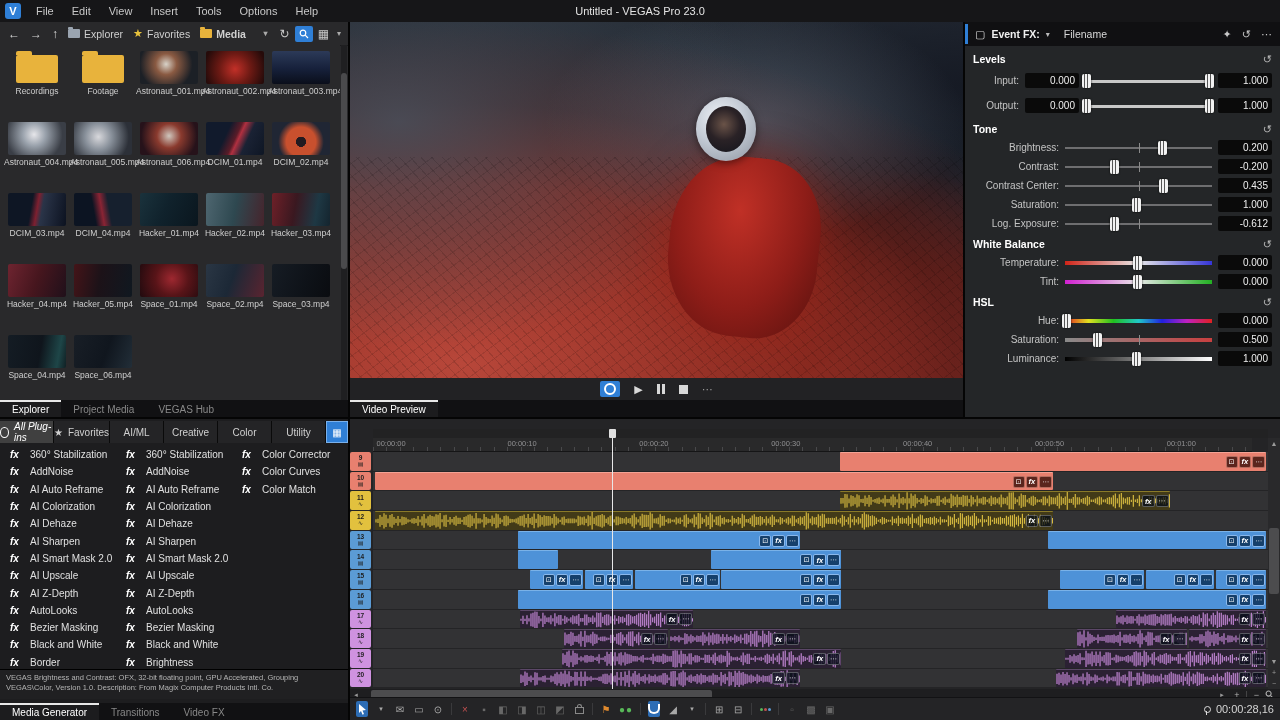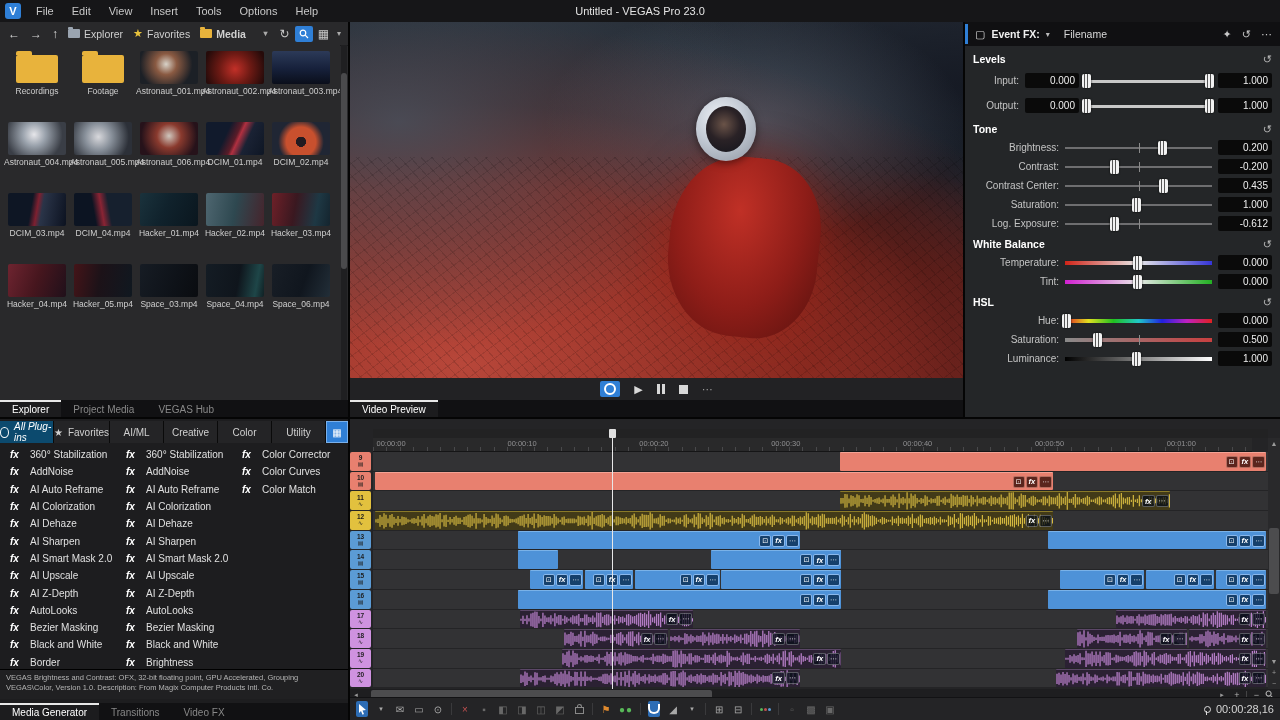--- a/index.html
+++ b/index.html
@@ -100,21 +100,21 @@
   .fx-track.g-lum{background:linear-gradient(90deg,#000,#fff);}
   .fx-tick{position:absolute;left:50%;top:2px;width:1px;height:10px;background:#8a8a8a;}
   .fx-handle{position:absolute;top:0;width:9px;height:14px;margin-left:-4px;border-radius:2px;background:#f2f2f2;
     background-image:linear-gradient(90deg,transparent 0 2px,#555 2px 3px,transparent 3px 5px,#555 5px 6px,transparent 6px);
     box-shadow:0 0 2px #000;}
 
   
   #bl-panel{position:absolute;left:0;top:417px;width:350px;height:303px;background:#1d1d1f;border-top:2px solid #050505;border-right:2px solid #050505;box-sizing:border-box;}
   #plugin-tabs{display:flex;height:22px;margin-top:2px;background:#161618;align-items:stretch;}
   .ptab{flex:1;display:flex;align-items:center;justify-content:center;gap:5px;font-size:10px;color:#d0d0d0;border-right:1px solid #0a0a0a;background:#242426;}
-  .ptab.active{background:#0c4a6e;color:#fff;font-style:italic;}
+  .ptab.active{background:#404040;color:#fff;font-style:italic;}
   .ptab .lens{width:9px;height:9px;border:1.5px solid #fff;border-radius:50%;}
   #ptab-grid{width:22px;flex:none;background:#2f7fd6;display:flex;align-items:center;justify-content:center;color:#fff;font-size:10px;border:1px solid #7ab0ea;box-sizing:border-box;}
   #plugin-cols{position:absolute;top:24px;left:0;right:0;bottom:53px;display:flex;padding-top:3px;background:#1d1d1f;}
   .pcol{width:116px;flex:none;}
   .prow{display:flex;align-items:center;height:17.3px;padding-left:10px;gap:7px;}
   .fx-glyph{font-size:10px;font-style:italic;font-weight:bold;color:#fff;width:13px;flex:none;}
   .pname{font-size:10px;color:#e0e0e0;white-space:nowrap;}
   #plugin-status{position:absolute;left:0;right:0;bottom:21px;height:30px;background:#202022;border-top:1px solid #000;
     font-size:7.5px;line-height:10px;color:#b4b4b4;padding:3px 6px;box-sizing:border-box;}
 
@@ -283,20 +283,28 @@
         </div>
         <div class="m-item">
           <div class="m-thumb" style="background: linear-gradient(110deg, rgb(110, 36, 48) 0%, rgb(70, 22, 30) 50%, rgb(32, 16, 26) 100%);"></div>
           <div class="m-label">Hacker_04.mp4</div>
         </div>
         <div class="m-item">
           <div class="m-thumb" style="background: linear-gradient(100deg, rgb(68, 20, 24) 0%, rgb(28, 18, 24) 45%, rgb(16, 24, 32) 100%);"></div>
           <div class="m-label">Hacker_05.mp4</div>
         </div>
         <div class="m-item">
+          <div class="m-thumb" style="background: radial-gradient(circle at 55% 45%, rgb(158, 40, 48) 0%, rgb(88, 20, 24) 45%, rgb(32, 10, 14) 100%);"></div>
+          <div class="m-label">Space_01.mp4</div>
+        </div>
+        <div class="m-item">
+          <div class="m-thumb" style="background: linear-gradient(110deg, rgb(42, 54, 68) 0%, rgb(28, 40, 54) 45%, rgb(90, 36, 48) 100%);"></div>
+          <div class="m-label">Space_02.mp4</div>
+        </div>
+        <div class="m-item">
           <div class="m-thumb" style="background: linear-gradient(110deg, rgb(22, 28, 36) 0%, rgb(14, 18, 24) 60%, rgb(10, 12, 16) 100%);"></div>
           <div class="m-label">Space_03.mp4</div>
         </div>
         <div class="m-item">
           <div class="m-thumb" style="background: linear-gradient(100deg, rgb(20, 28, 36) 0%, rgb(15, 21, 28) 55%, rgb(30, 70, 72) 85%, rgb(16, 32, 36) 100%);"></div>
           <div class="m-label">Space_04.mp4</div>
         </div>
         <div class="m-item">
           <div class="m-thumb" style="background: linear-gradient(110deg, rgb(24, 30, 38) 0%, rgb(16, 22, 30) 55%, rgb(34, 46, 56) 100%);"></div>
           <div class="m-label">Space_06.mp4</div>

